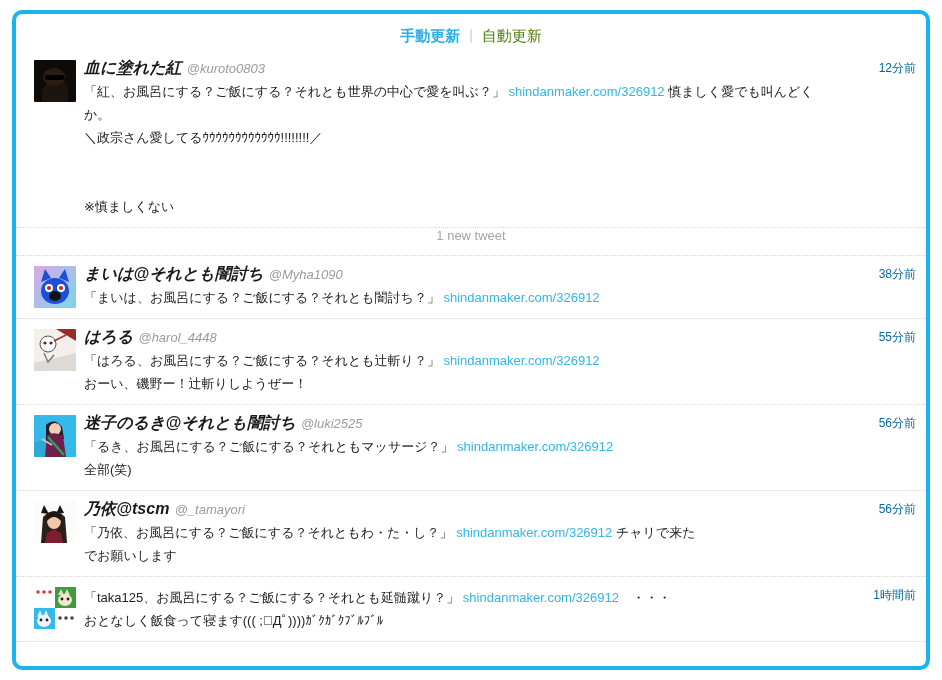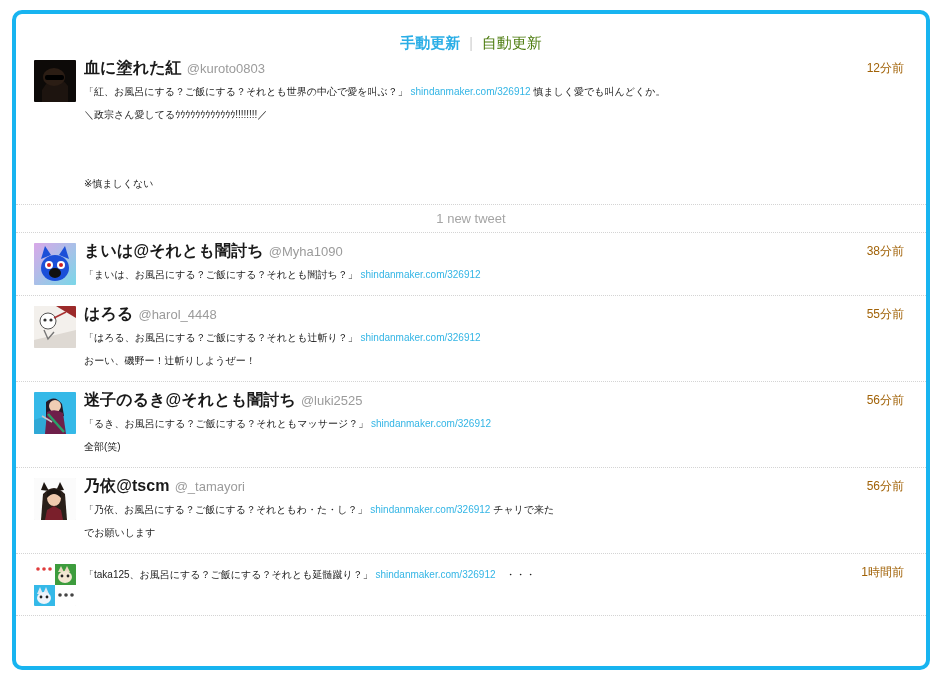--- a/index.html
+++ b/index.html
@@ -26,21 +26,21 @@
     border: 4px solid #18b4f0;
     border-radius: 10px;
     background: #ffffff;
     overflow: hidden;
   }
 
   
   #refresh-bar {
     height: 30px;
     display: flex;
-    align-items: flex-end;
+    align-items: center;
     justify-content: center;
     gap: 0px;
     padding-top: 6px;
     font-size: 15px;
   }
   #refresh-bar .mode {
     padding: 0 9px;
     cursor: pointer;
     line-height: 1;
   }
@@ -90,66 +90,66 @@
   .tweet-body {
     flex: 1 1 auto;
     min-width: 0;
     padding-right: 70px;
   }
 
   .name-line {
     line-height: 20px;
     white-space: nowrap;
     overflow: hidden;
+    font-style: italic;
   }
   .display-name {
     font-weight: bold;
     font-size: 16px;
     color: #1a1a1a;
     letter-spacing: 0.1px;
   }
   .screen-name {
     font-size: 13px;
     color: #9b9b9b;
     margin-left: 5px;
   }
 
   .tweet-text {
-    font-size: 10px;
+    font-size: 13px;
     line-height: 23px;
     color: #222222;
     word-break: break-all;
     margin-top: 1px;
   }
   .tweet-text .link {
     color: #33b5e5;
     text-decoration: none;
     cursor: pointer;
   }
   .tweet-text .blank-line {
     display: block;
     height: 23px;
   }
 
   .timestamp {
     position: absolute;
-    right: 22px;
+    right: 10px;
     top: 10px;
     font-size: 12px;
-    color: #a16207;
+    color: #0369a1;
     white-space: nowrap;
   }
 
   
   .new-tweet-bar {
     position: relative;
     height: 27px;
     border-top: 1px dotted #d4d4d4;
     display: flex;
-    align-items: center;
     justify-content: center;
   }
   .new-tweet-bar span {
     font-size: 13px;
     color: #a5a5a5;
     background: #ffffff;
     padding: 0 8px;
   }
 
   .tweet.partial {
@@ -283,20 +283,20 @@
             <circle cx="13" cy="33" r="1.4" fill="#222"></circle>
             <circle cx="4" cy="5" r="1.8" fill="#e03c3c"></circle>
             <circle cx="10" cy="5" r="1.8" fill="#e03c3c"></circle>
             <circle cx="16" cy="5" r="1.8" fill="#e03c3c"></circle>
             <circle cx="26" cy="31" r="1.8" fill="#444"></circle>
             <circle cx="32" cy="31" r="1.8" fill="#444"></circle>
             <circle cx="38" cy="31" r="1.8" fill="#444"></circle>
           </svg>
         </div>
         <div class="tweet-body">
-          <div class="tweet-text"><span>「taka125、お風呂にする？ご飯にする？それとも延髄蹴り？」 </span><span class="link">shindanmaker.com/326912</span><span>　・・・</span><br></div>
+          <div class="tweet-text"><span>「taka125、お風呂にする？ご飯にする？それとも延髄蹴り？」 </span><span class="link">shindanmaker.com/326912</span><span>　・・・</span><br><span>おとなしく飯食って寝ます((( ;ﾟДﾟ))))ｶﾞｸｶﾞｸﾌﾞﾙﾌﾞﾙ</span></div>
         </div>
         <div class="timestamp">1時間前</div>
       </li>
       <li class="tweet partial"></li>
     </ul>
 
 </div>
 
 </body></html>

